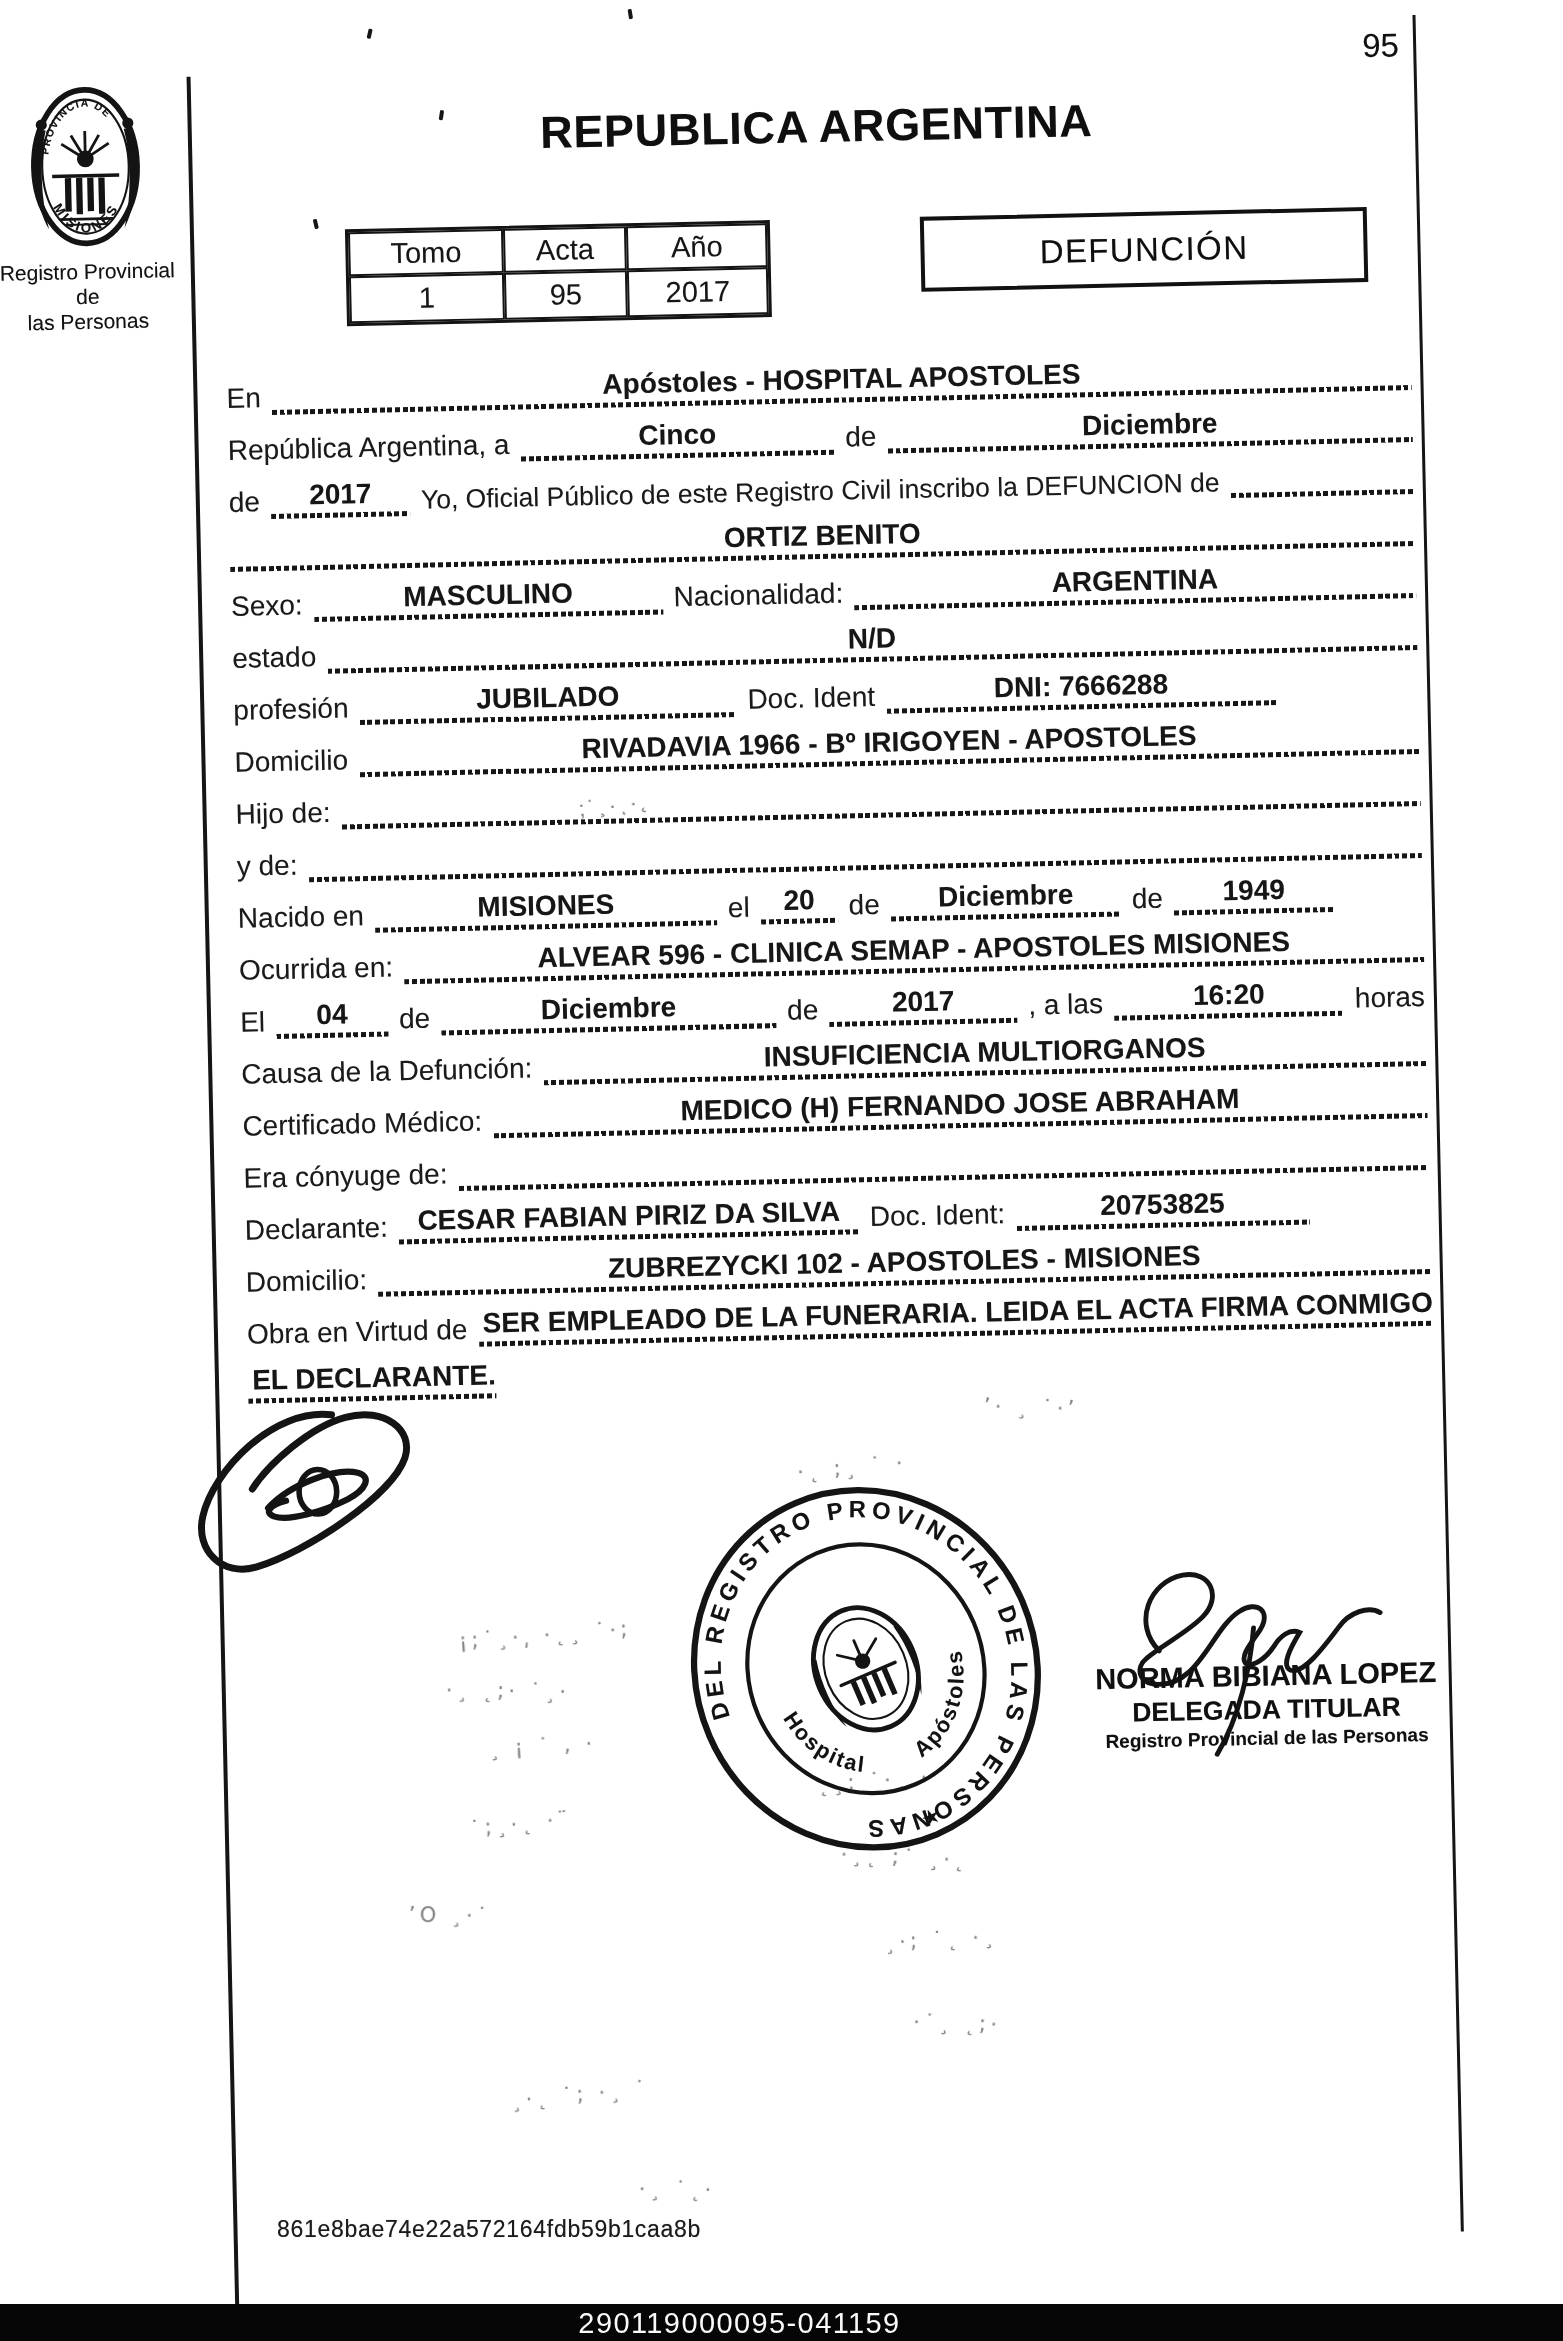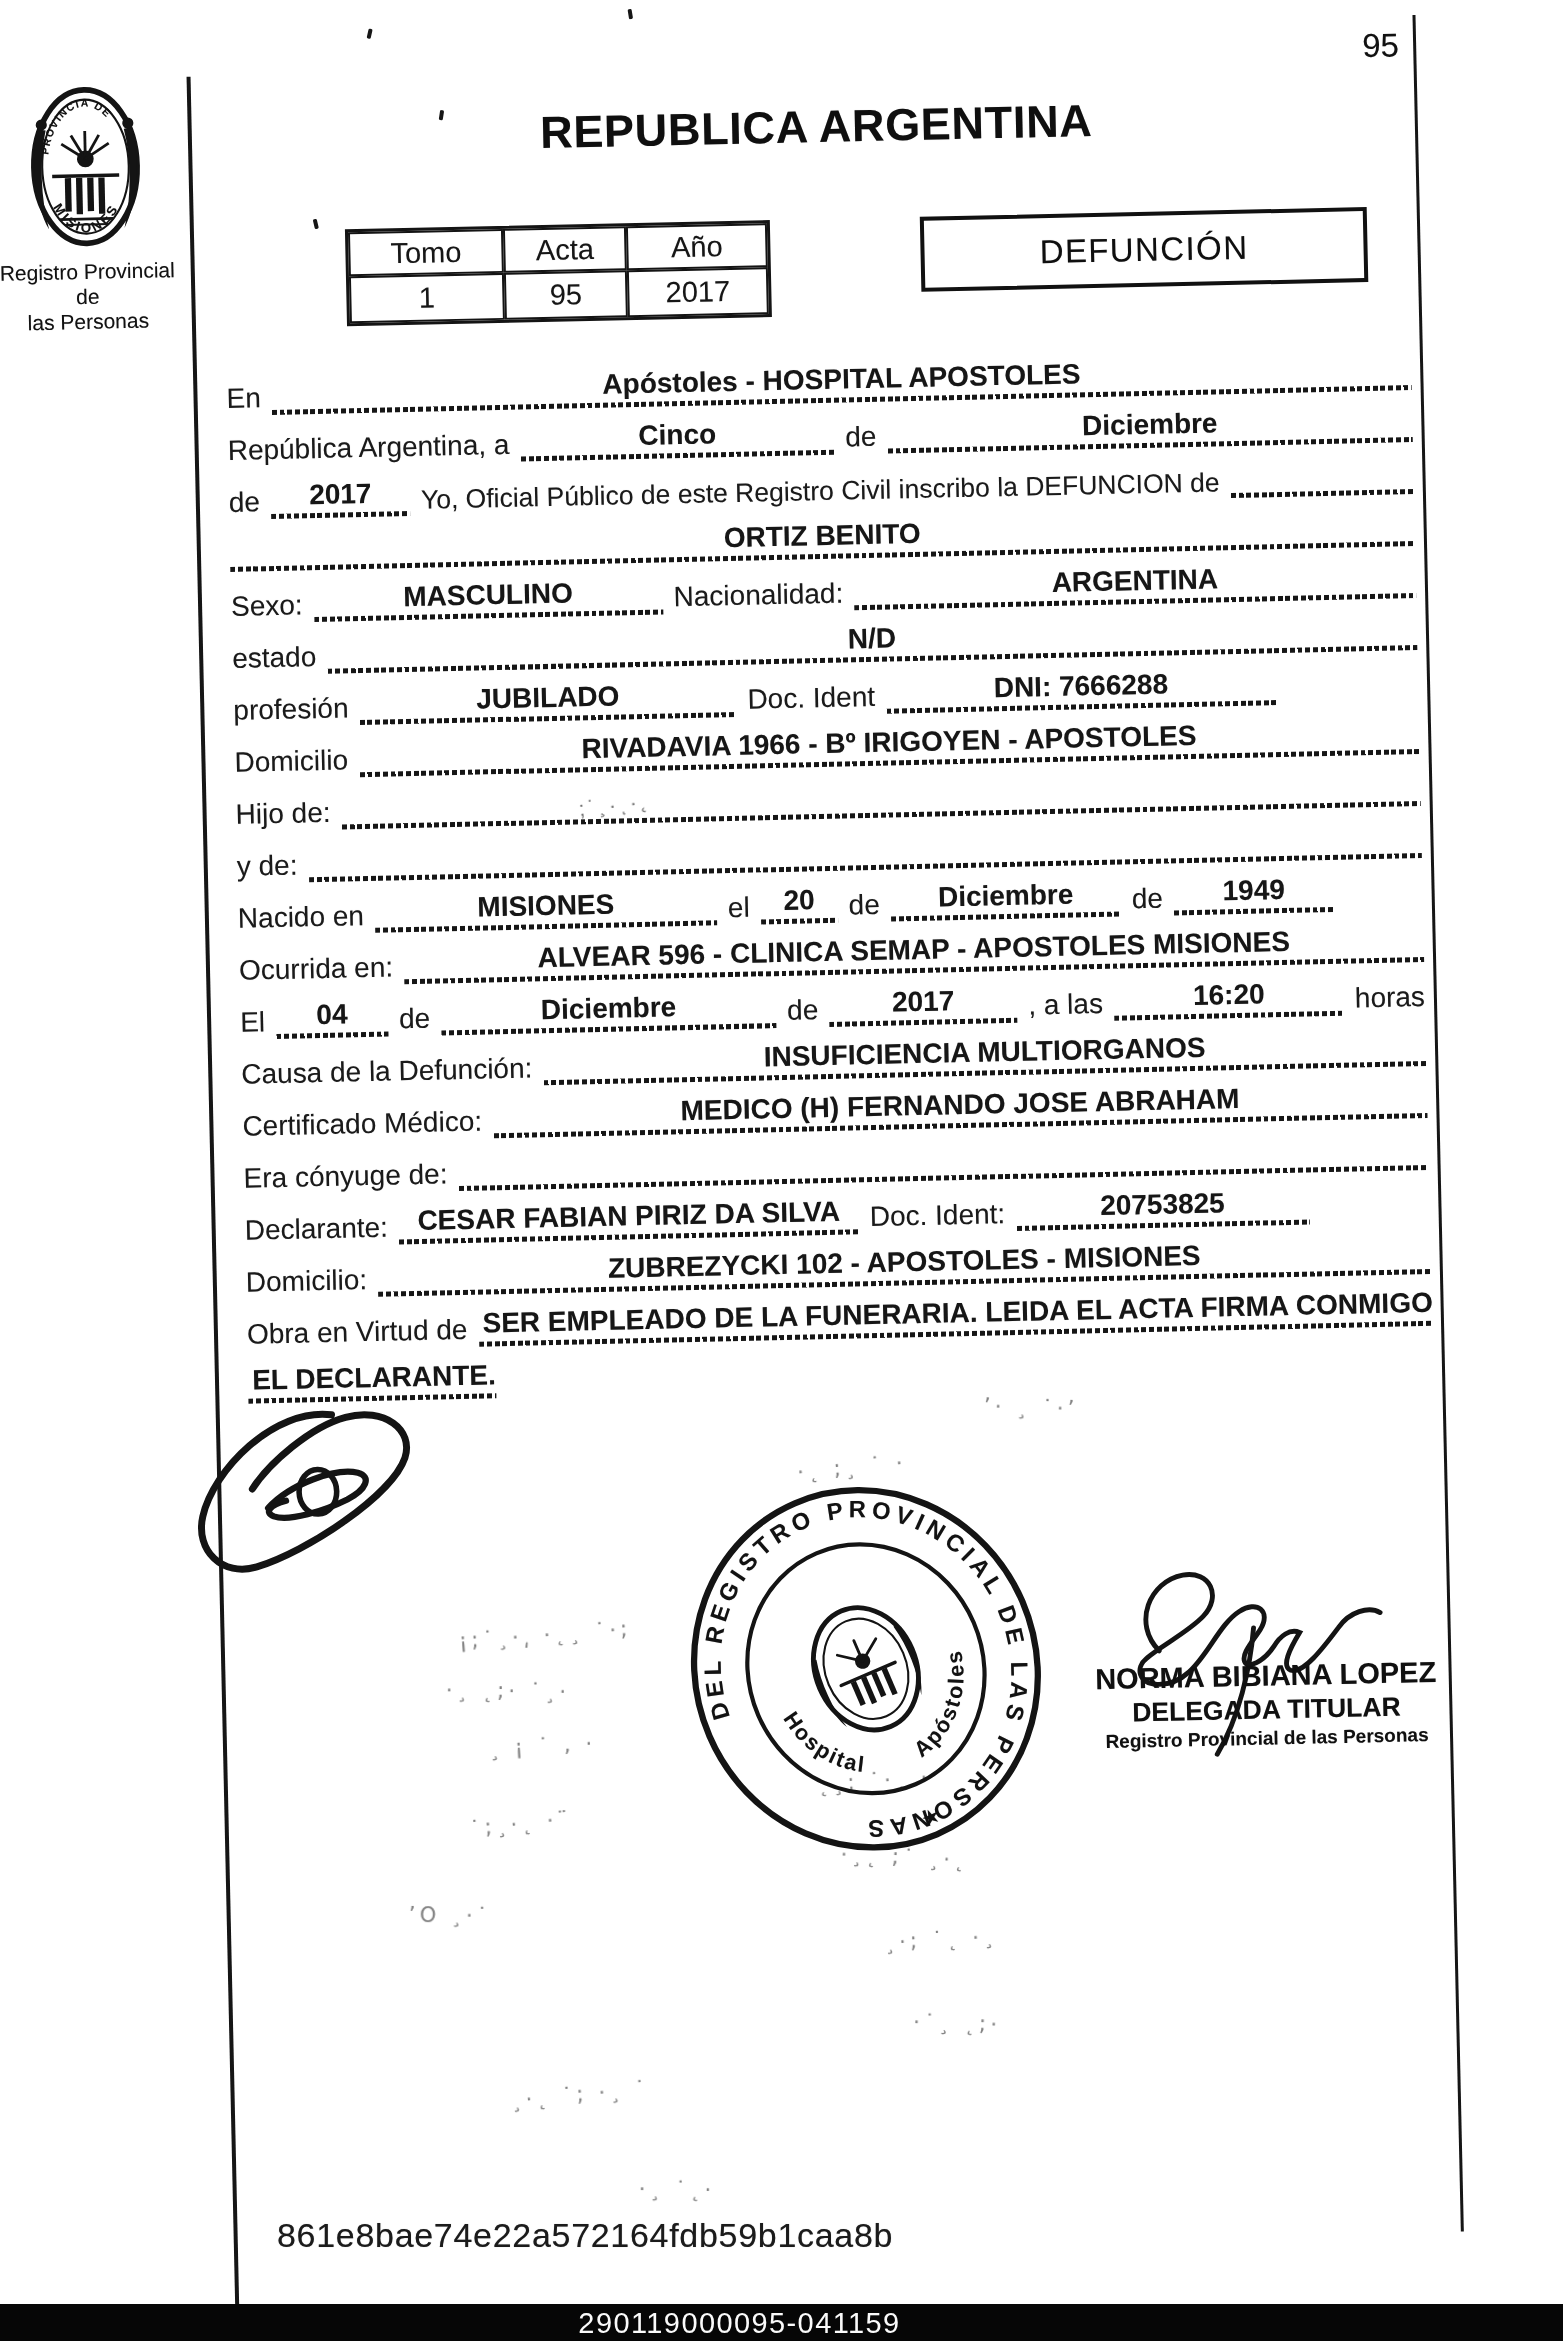--- a/index.html
+++ b/index.html
@@ -48,21 +48,21 @@
   .sig-right{position:absolute;left:1079px;top:1553px;}
   .sig-block{position:absolute;left:1074px;top:1668px;width:356px;text-align:center;color:#101010;}
   .sig-name{font-size:29px;font-weight:700;line-height:36px;}
   .sig-title{font-size:26.5px;font-weight:700;line-height:33px;}
   .sig-org{font-size:19px;font-weight:700;line-height:24px;}
   
   .sm{position:absolute;color:#1d1d1d;opacity:.55;filter:blur(0.6px);
       font-size:21px;letter-spacing:4.2px;white-space:nowrap;font-family:"DejaVu Sans",sans-serif;}
   .speck{position:absolute;width:4.2px;height:9.8px;background:#161616;border-radius:1.4px;}
   
-  .hash{position:absolute;left:277px;top:2216px;font-size:34px;letter-spacing:0.7px;
+  .hash{position:absolute;left:277px;top:2216px;font-size:23px;letter-spacing:0.7px;
         color:#1b1b1b;text-shadow:0 0 0.7px rgba(0,0,0,.5);}
   .footer-bar{position:absolute;left:0;top:2304px;width:1563px;height:38px;background:#060606;
               display:flex;align-items:center;justify-content:center;}
   .footer-bar span{color:#fafafa;font-size:29px;letter-spacing:1.4px;padding-right:84px;text-align:center;}
   svg .st{fill:none;stroke:#141414;stroke-linecap:round;}
 </style>
 </head>
 <body>
 
 <div class="page ink">

